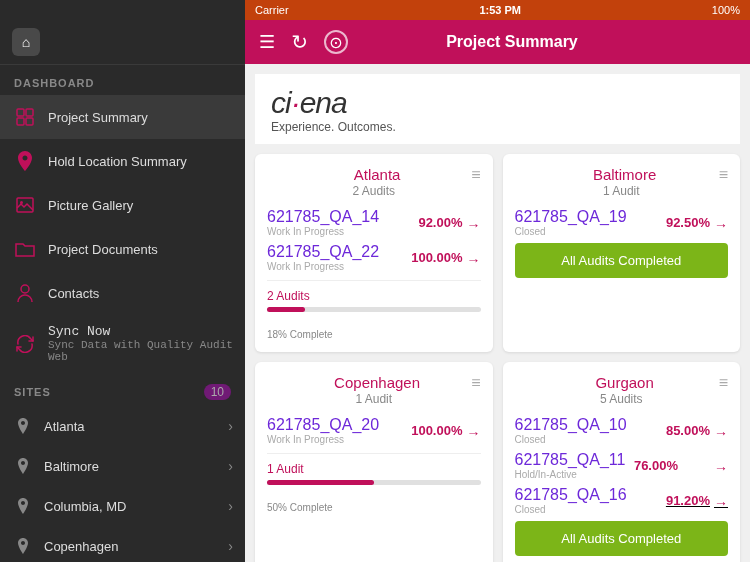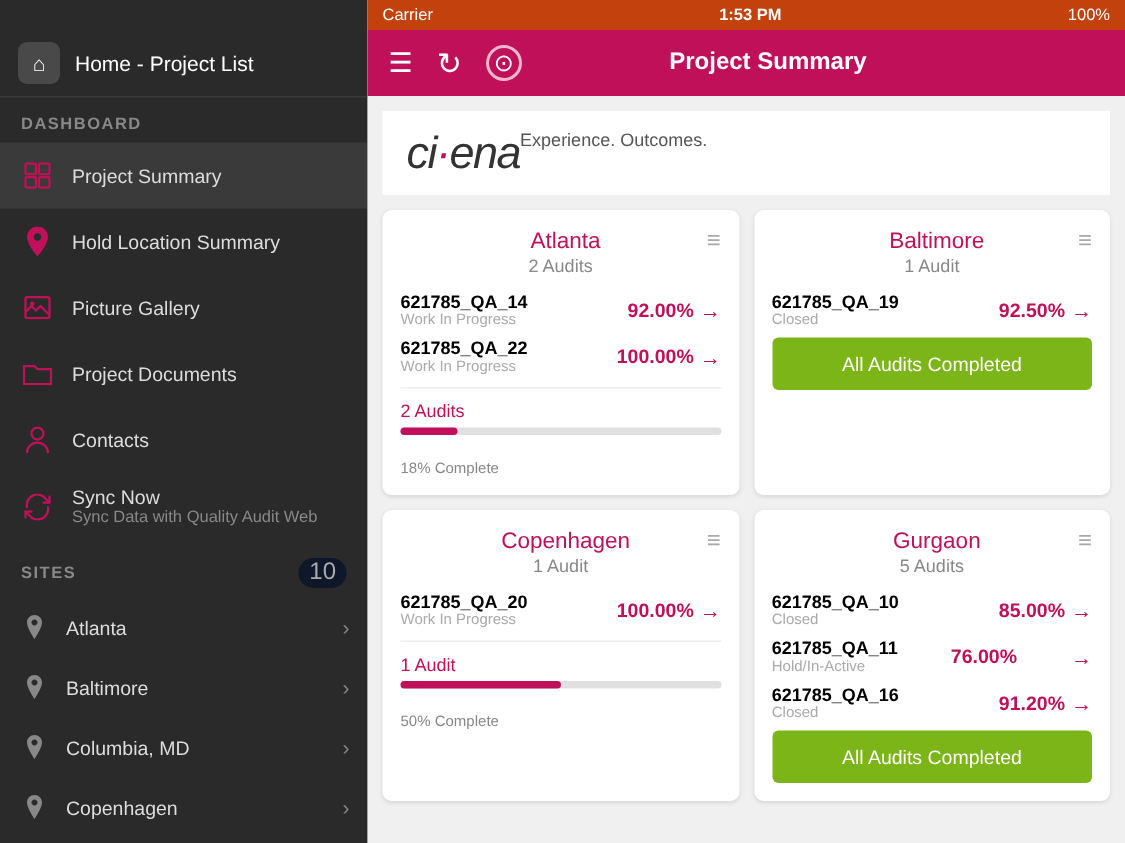--- a/index.html
+++ b/index.html
@@ -28,21 +28,21 @@
     .sidebar-item.active { background: rgba(255,255,255,0.08); }
     .sidebar-item-icon { width: 26px; height: 26px; display: flex; align-items: center; justify-content: center; margin-right: 10px; flex-shrink: 0; }
     .sidebar-item-label { color: #ddd; font-size: 13px; flex: 1; }
     .sidebar-item-sub { color: #888; font-size: 11px; display: block; }
 
     .sites-header {
       display: flex; justify-content: space-between; align-items: center;
       padding: 12px 14px 6px;
     }
     .sites-label { color: #888; font-size: 11px; font-weight: 600; letter-spacing: 1px; }
-    .sites-count { color: #aaa; font-size: 16px; background: #0f172a; border-radius: 10px; padding: 1px 7px; margin-left: 12px; }
+    .sites-count { color: #aaa; font-size: 12px; background: #701a75; border-radius: 10px; padding: 1px 7px; margin-left: 12px; }
 
     .site-item {
       display: flex; align-items: center; padding: 9px 12px; cursor: pointer;
     }
     .site-item-icon { width: 22px; height: 22px; display: flex; align-items: center; justify-content: center; margin-right: 10px; flex-shrink: 0; }
     .site-item-content { flex: 1; }
     .site-item-name { color: #ddd; font-size: 13px; }
     .site-item-arrow { color: #888; font-size: 14px; }
 
     
@@ -62,39 +62,39 @@
     
     .content {
       flex: 1; overflow-y: auto; background: #f0f0f0; padding: 10px;
     }
 
     
     .brand-header {
       background: #fff; padding: 12px 16px 10px; margin-bottom: 10px;
       display: flex; align-items: center;
     }
-    .brand-logo { display: flex; flex-direction: row; }
+    .brand-logo { display: flex; flex-direction: column; }
 
     
     .cards-grid {
       display: grid; grid-template-columns: 1fr 1fr; gap: 10px;
     }
 
     .card {
       background: #fff; border-radius: 6px; padding: 12px; position: relative;
       box-shadow: 0 1px 3px rgba(0,0,0,0.1);
     }
 
     .card-header { display: flex; justify-content: space-between; align-items: flex-start; }
     .card-city { color: #c0105a; font-size: 15px; font-weight: 500; text-align: center; flex: 1; }
     .card-menu { color: #aaa; font-size: 16px; cursor: pointer; }
     .card-audit-count { text-align: center; color: #888; font-size: 12px; margin-bottom: 10px; }
 
     .audit-row { display: flex; align-items: center; justify-content: space-between; margin-bottom: 6px; }
-    .audit-id { color: #000000; font-size: 12px; font-weight: 700; }
+    .audit-id { color: #6d28d9; font-size: 16px; font-weight: 400; }
     .audit-status { color: #aaa; font-size: 10px; }
     .audit-percent { color: #c0105a; font-size: 13px; font-weight: 600; margin-right: 4px; }
     .audit-arrow { color: #c0105a; font-size: 14px; }
 
     .progress-section { margin-top: 8px; border-top: 1px solid #eee; padding-top: 8px; }
     .progress-label { color: #c0105a; font-size: 12px; margin-bottom: 4px; }
     .progress-bar-bg { background: #e0e0e0; border-radius: 3px; height: 5px; width: 100%; }
     .progress-bar-fill { background: #c0105a; height: 5px; border-radius: 3px; }
     .progress-complete { color: #888; font-size: 10px; margin-top: 17px; }
 
@@ -107,21 +107,20 @@
 <body>
 
 <div class="sidebar">
 
   <div style="height:0px; background:#1a1a1a;"></div>
 
   <div class="sidebar-header">
     <div class="sidebar-header-icon">
       <span style="color:#fff; font-size:14px;">⌂</span>
     </div>
-    <span class="sidebar-header-title">Home - Project List</span>
   </div>
 
   <div class="sidebar-section-label">DASHBOARD</div>
 
   <div class="sidebar-item active">
     <div class="sidebar-item-icon">
       <svg width="18" height="18" viewBox="0 0 18 18" fill="none">
         <rect x="1" y="1" width="7" height="7" rx="1" stroke="#c0105a" stroke-width="1.5"></rect>
         <rect x="10" y="1" width="7" height="7" rx="1" stroke="#c0105a" stroke-width="1.5"></rect>
         <rect x="1" y="10" width="7" height="7" rx="1" stroke="#c0105a" stroke-width="1.5"></rect>
@@ -172,21 +171,21 @@
 
   <div class="sidebar-item">
     <div class="sidebar-item-icon">
       <svg width="18" height="18" viewBox="0 0 18 18" fill="none">
         <path d="M16 9A7 7 0 0 1 3.5 14.5L1 12" stroke="#c0105a" stroke-width="1.5" stroke-linecap="round"></path>
         <path d="M2 9A7 7 0 0 1 14.5 3.5L17 6" stroke="#c0105a" stroke-width="1.5" stroke-linecap="round"></path>
         <path d="M17 2v4h-4" stroke="#c0105a" stroke-width="1.5" stroke-linecap="round" stroke-linejoin="round"></path>
         <path d="M1 16v-4h4" stroke="#c0105a" stroke-width="1.5" stroke-linecap="round" stroke-linejoin="round"></path>
       </svg>
     </div>
-    <div style="flex:1;">
+    <div style="flex:1;font-family:Liberation Mono, monospace;">
       <div class="sidebar-item-label">Sync Now</div>
       <span class="sidebar-item-sub">Sync Data with Quality Audit Web</span>
     </div>
   </div>
 
   <div class="sites-header">
     <span class="sites-label">SITES</span>
     <span class="sites-count">10</span>
   </div>
 
@@ -396,21 +395,21 @@
             <span class="audit-percent">76.00%</span>
             <span class="audit-arrow">→</span>
           </div>
         </div>
 
         <div class="audit-row">
           <div>
             <div class="audit-id">621785_QA_16</div>
             <div class="audit-status">Closed</div>
           </div>
-          <div style="display:flex; align-items:flex-start;">
+          <div style="display:flex; align-items:flex-start;text-decoration:underline;">
             <span class="audit-percent">91.20%</span>
             <span class="audit-arrow">→</span>
           </div>
         </div>
 
         <div class="all-completed-btn">All Audits Completed</div>
       </div>
 
     </div>
   </div>

